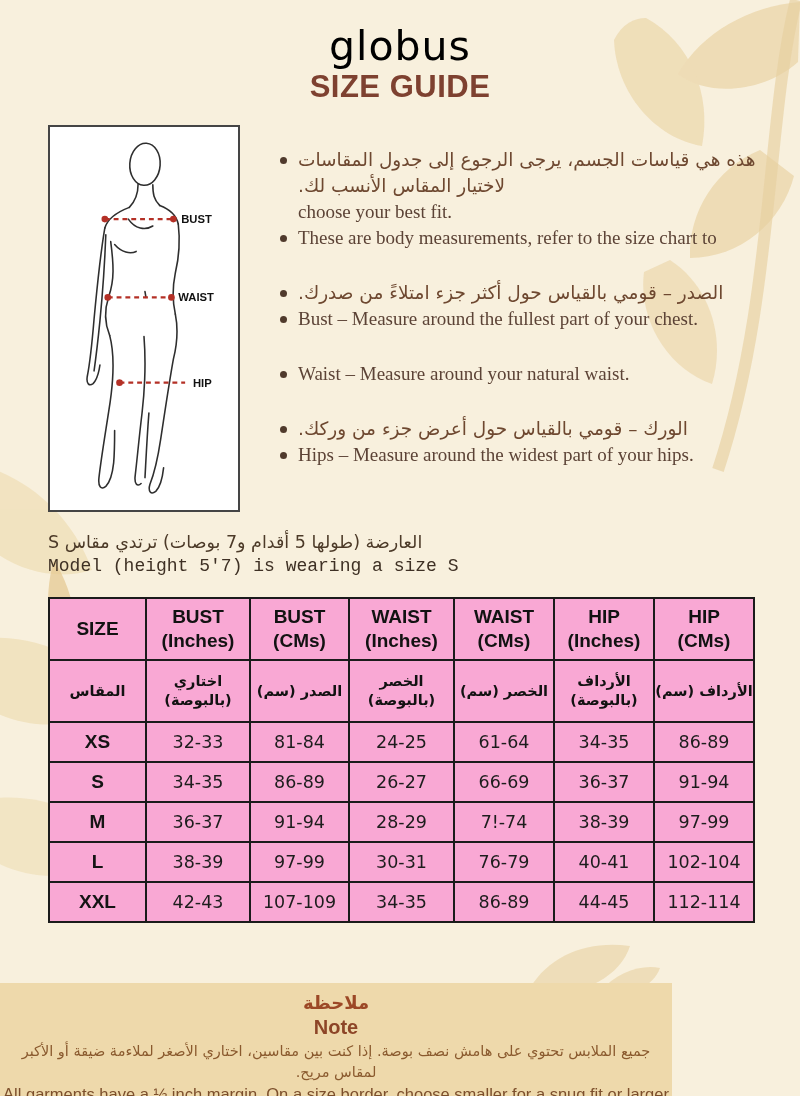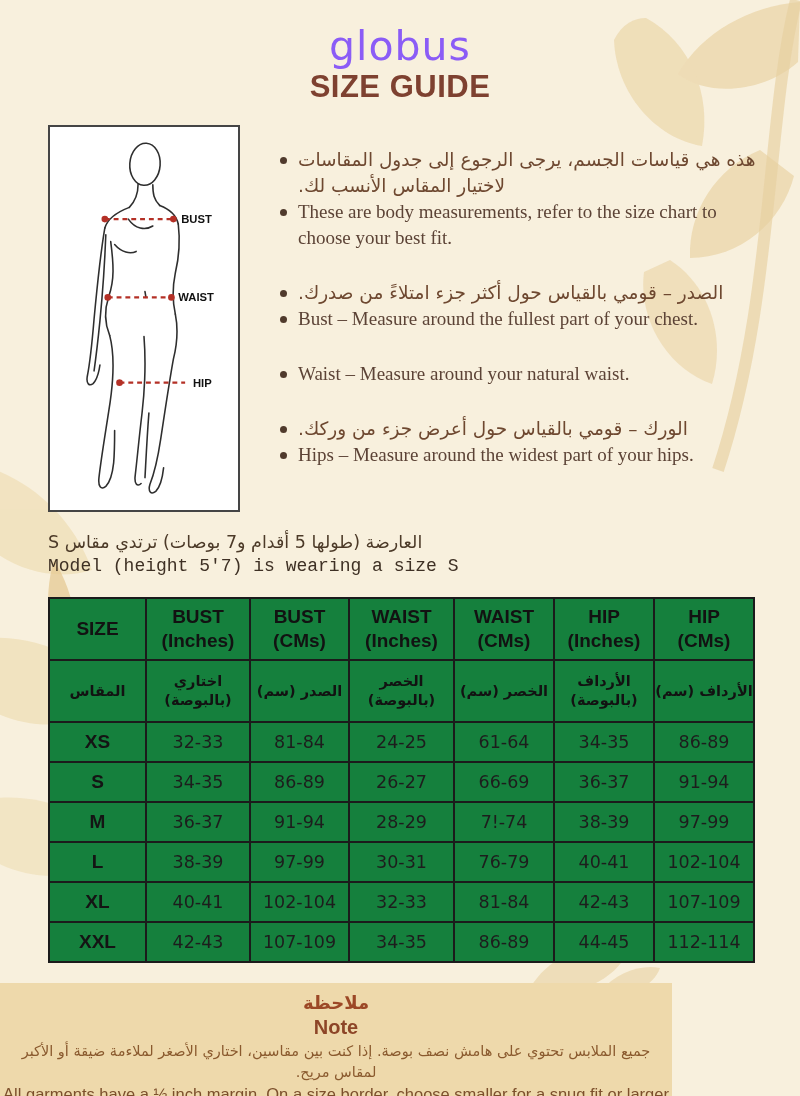--- a/index.html
+++ b/index.html
@@ -10,21 +10,21 @@
   }
   
   .deco{position:absolute; z-index:0; pointer-events:none;}
   .deco-tr{top:0; right:0;}
   .deco-left{left:0; top:400px;}
   .deco-bottom{left:520px; top:938px;}
   
   .header{position:relative; z-index:2; text-align:center; padding-top:24px;}
   .brand{
     font-family:"DejaVu Sans", sans-serif;
-    font-size:41px; line-height:44px; color:#8b5cf6; font-weight:500; letter-spacing:1px;
+    font-size:41px; line-height:44px; color:#000000; font-weight:500; letter-spacing:1px;
   }
   .title{
     font-size:31px; line-height:36px; font-weight:bold; color:#7e4130; letter-spacing:.5px; margin-top:1px;
   }
   
   .content{position:absolute; z-index:2; top:125px; left:48px; right:44px; display:flex;}
   .figure-box{
     flex:none; width:192px; height:387px; background:#ffffff;
     border:2px solid #454545; box-sizing:border-box; position:relative;
   }
@@ -48,21 +48,21 @@
     font-family:"DejaVu Sans", sans-serif;
     font-size:17.5px; line-height:23px; color:#4c3a28; width:fit-content;
   }
   .model-en{
     font-family:Liberation Mono, monospace;
     font-size:18px; line-height:24px; color:#3e3024;
   }
   
   table.size-table{
     position:absolute; z-index:2; top:597px; left:48px;
-    border-collapse:collapse; table-layout:fixed; background:#15803d;
+    border-collapse:collapse; table-layout:fixed; background:#f9a8d4;
   }
   .size-table td{
     border:2px solid #1b1b1b; text-align:center; vertical-align:middle;
     padding:0; box-sizing:border-box;
   }
   .h-en{height:62px; font-weight:bold; font-size:19px; line-height:24px; color:#121212;}
   .h-ar{height:62px; font-family:"DejaVu Sans", sans-serif; font-weight:bold; font-size:14.5px; line-height:19px; color:#121212;}
   .d-row{height:40px;}
   .size-cell{font-weight:bold; font-size:19px; color:#141414;margin-top:36px;}
   .num-cell{font-family:"DejaVu Sans", sans-serif; font-size:17.5px; color:#1d1d1d;}
@@ -157,27 +157,27 @@
     <div class="bullets">
       <div class="b-group">
         <div class="b-line">
           <span class="dot"></span>
           <span class="ar" dir="rtl">هذه هي قياسات الجسم، يرجى الرجوع إلى جدول المقاسات</span>
         </div>
         <div class="b-line cont">
           <span class="dot"></span>
           <span class="ar" dir="rtl">لاختيار المقاس الأنسب لك.</span>
         </div>
+        <div class="b-line cont">
+          <span class="dot"></span>
+          <span class="en">choose your best fit.</span>
+        </div>
         <div class="b-line">
           <span class="dot"></span>
           <span class="en">These are body measurements, refer to the size chart to</span>
-        </div>
-        <div class="b-line cont">
-          <span class="dot"></span>
-          <span class="en">choose your best fit.</span>
         </div>
       </div>
 
       <div class="b-group">
         <div class="b-line">
           <span class="dot"></span>
           <span class="ar" dir="rtl">الصدر – قومي بالقياس حول أكثر جزء امتلاءً من صدرك.</span>
         </div>
         <div class="b-line">
           <span class="dot"></span>
@@ -307,29 +307,20 @@
       <tr class="d-row">
         <td class="size-cell">L</td>
         <td class="num-cell">38-39</td>
         <td class="num-cell">97-99</td>
         <td class="num-cell">30-31</td>
         <td class="num-cell">76-79</td>
         <td class="num-cell">40-41</td>
         <td class="num-cell">102-104</td>
       </tr>
       <tr class="d-row">
-        <td class="size-cell">XL</td>
-        <td class="num-cell">40-41</td>
-        <td class="num-cell">102-104</td>
-        <td class="num-cell">32-33</td>
-        <td class="num-cell">81-84</td>
-        <td class="num-cell">42-43</td>
-        <td class="num-cell">107-109</td>
-      </tr>
-      <tr class="d-row">
         <td class="size-cell">XXL</td>
         <td class="num-cell">42-43</td>
         <td class="num-cell">107-109</td>
         <td class="num-cell">34-35</td>
         <td class="num-cell">86-89</td>
         <td class="num-cell">44-45</td>
         <td class="num-cell">112-114</td>
       </tr>
     </tbody>
   </table>

